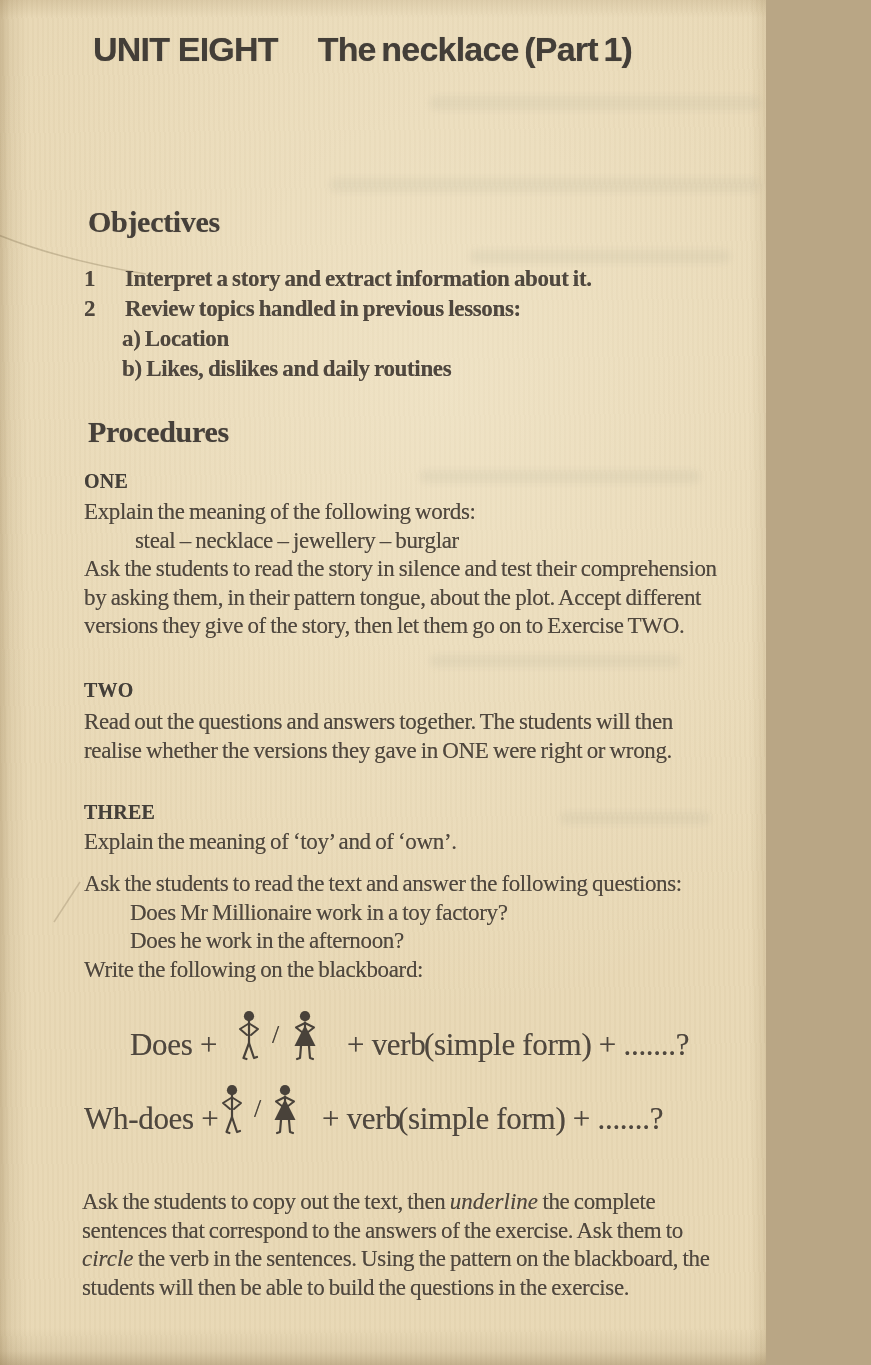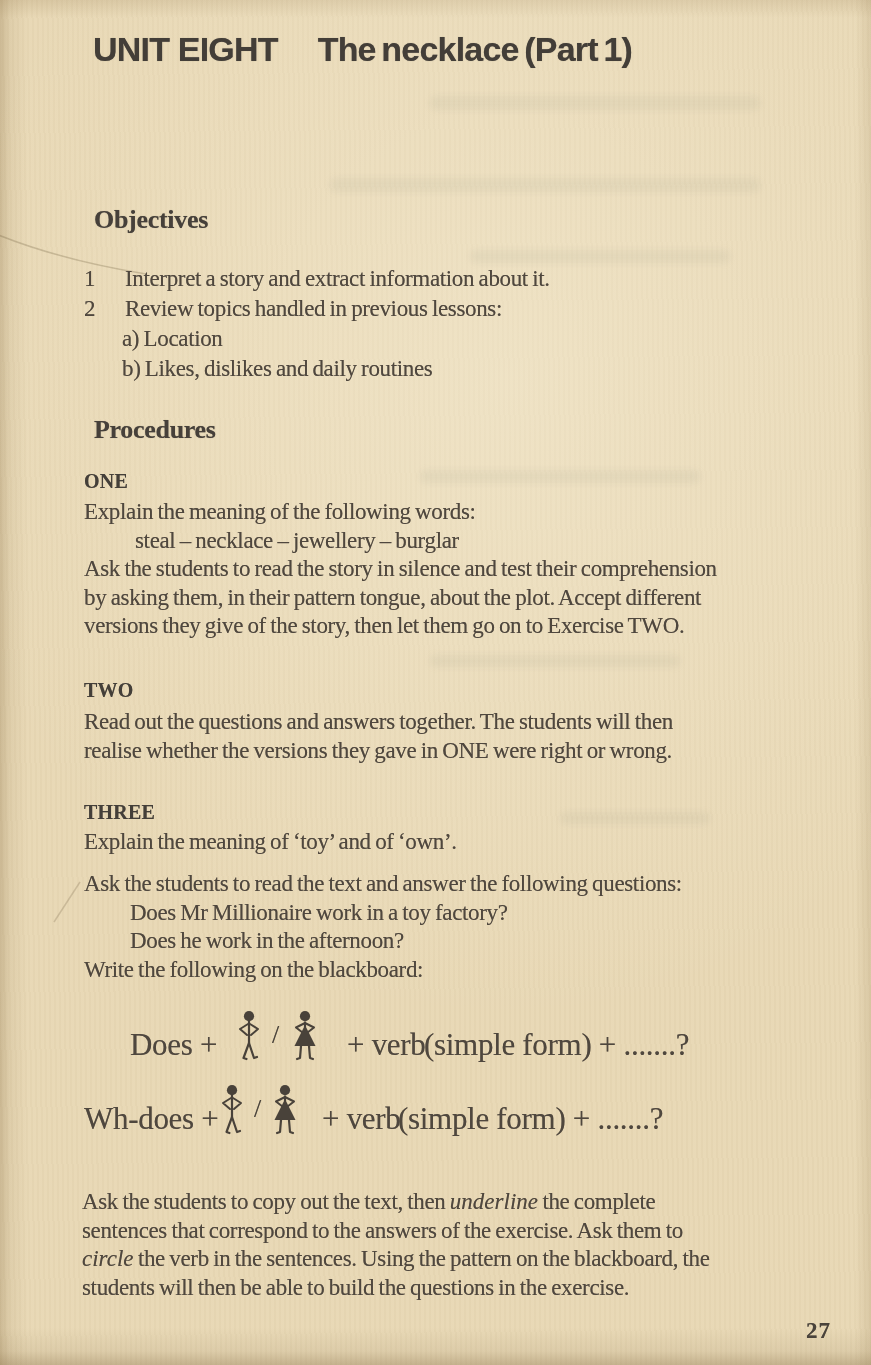--- a/index.html
+++ b/index.html
@@ -2,21 +2,21 @@
 <html><head>
 <meta charset="utf-8">
 <style>
   html, body {
     margin: 0;
     padding: 0;
     background: #b9a685;
   }
   .page {
     position: relative;
-    width: 871px;
+    width: 766px;
     height: 1365px;
     overflow: hidden;
     background-color: #e8d8b5;
     background-image:
       radial-gradient(120% 85% at 58% 28%, rgba(250,243,222,0.38) 0%, rgba(250,243,222,0) 55%),
       linear-gradient(90deg, rgba(138,112,70,0.30) 0px, rgba(138,112,70,0.10) 10px, rgba(138,112,70,0) 28px),
       linear-gradient(270deg, rgba(138,112,70,0.16) 0px, rgba(138,112,70,0) 16px),
       linear-gradient(0deg, rgba(118,94,56,0.32) 0px, rgba(118,94,56,0.10) 14px, rgba(118,94,56,0) 38px),
       linear-gradient(180deg, rgba(160,135,92,0.22) 0px, rgba(160,135,92,0) 18px),
       repeating-linear-gradient(89deg, rgba(120,95,50,0.028) 0px 2px, rgba(255,250,235,0.025) 2px 5px);
@@ -45,26 +45,25 @@
     letter-spacing: -0.8px;
     white-space: nowrap;
     text-shadow: 0 0 0.7px rgba(67,62,56,0.6);
   }
   .title-row .subtitle { margin-left: 40px; word-spacing: -3px; }
 
   
   .serif-heading {
     position: absolute;
     left: 88px;
-    font-size: 26px;
+    font-size: 30px;
     font-weight: 700;
     color: #46403a;
     letter-spacing: -0.3px;
     text-shadow: 0 0 0.7px rgba(70,64,58,0.55);
-    margin-left: 6px;
   }
 
   
   .step-label {
     font-family: Liberation Serif, serif;
     font-weight: 700;
     font-size: 20px;
     color: #443f39;
     letter-spacing: 0.2px;
     line-height: 22px;
@@ -75,21 +74,21 @@
   .line {
     font-size: 23px;
     line-height: 28.5px;
     letter-spacing: -0.35px;
     word-spacing: -1px;
     white-space: nowrap;
   }
   .indent1 { padding-left: 51px; }
   .indent2 { padding-left: 46px; }
 
-  .obj-list .line { line-height: 30px; }
+  .obj-list .line { line-height: 30px; font-weight: bold; }
   .obj-num { display: inline-block; width: 41px; }
 
   .mt6 { margin-top: 6px; }
   .mt7 { margin-top: 7px; }
   .mt5 { margin-top: 5px; }
 
   
   .formula { position: absolute; left: 0; top: 0; width: 100%; height: 60px; }
   .formula .ftext {
     position: absolute;

